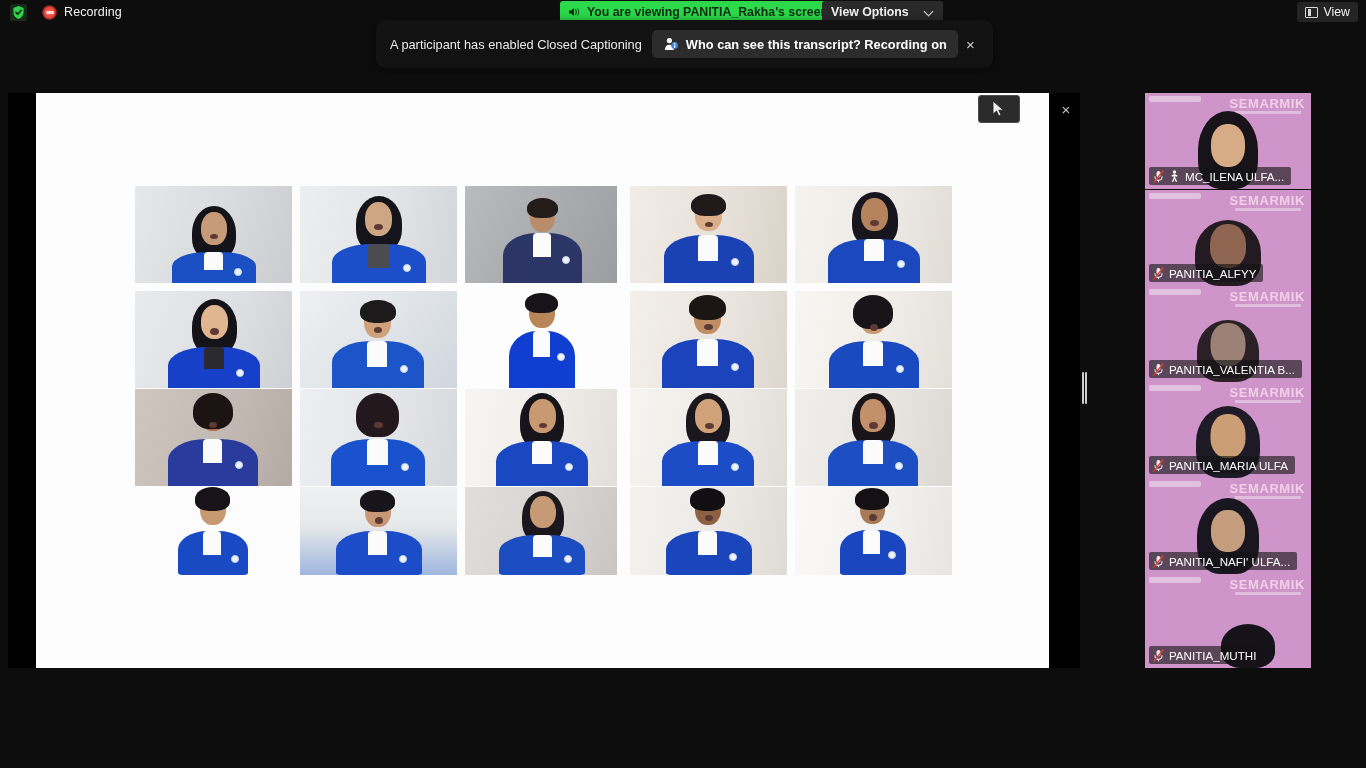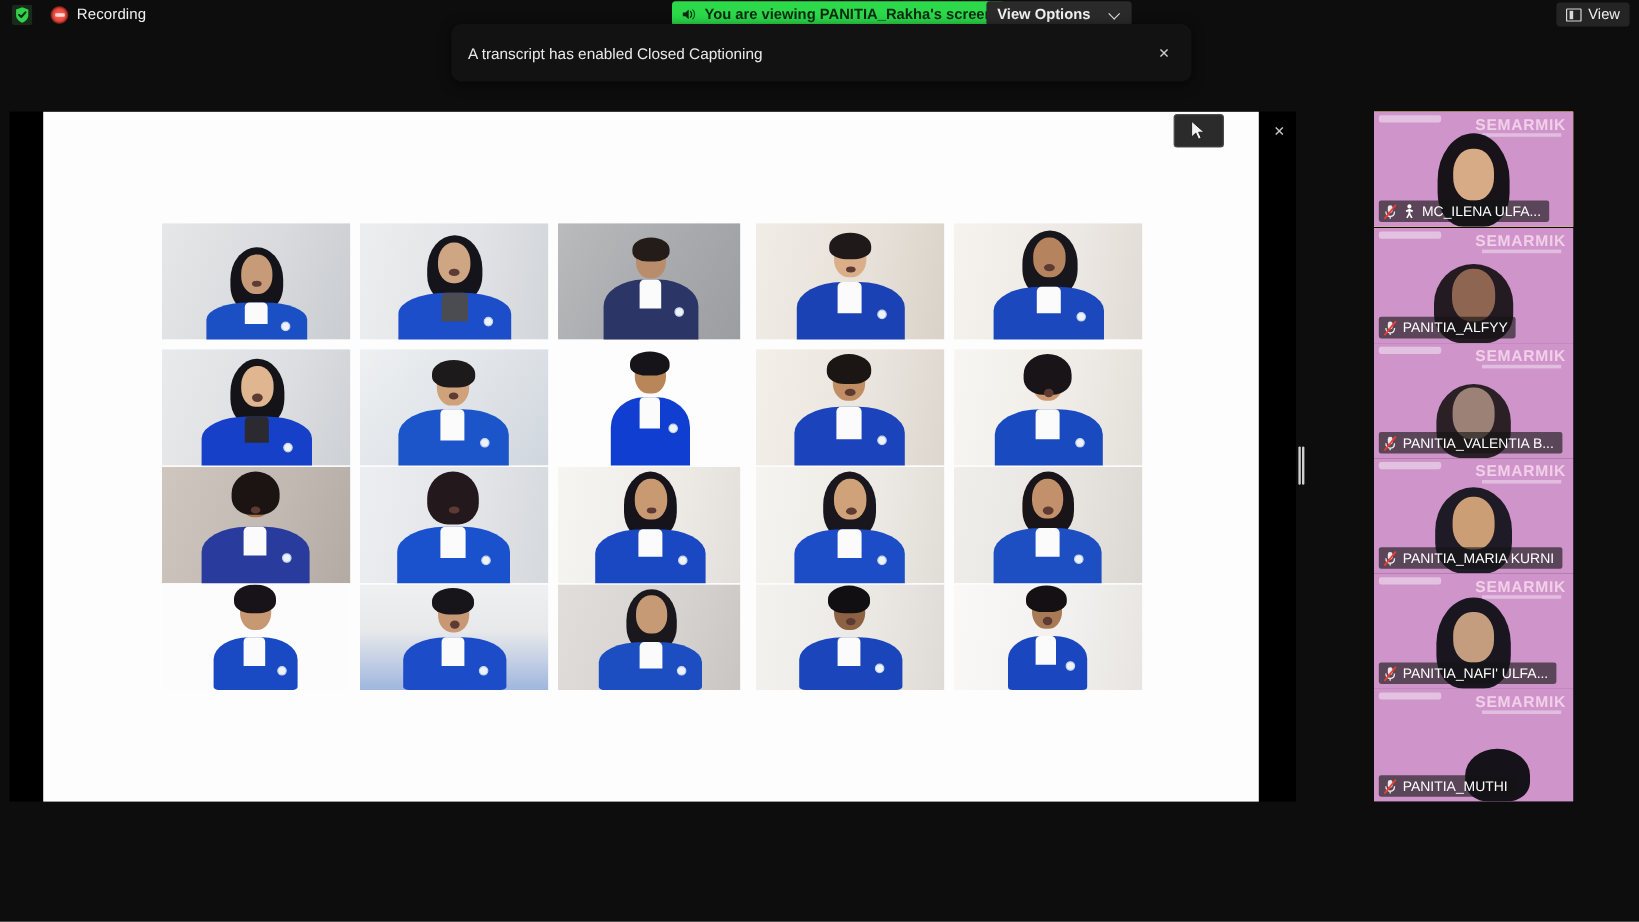--- a/index.html
+++ b/index.html
@@ -221,21 +221,33 @@
     <span class="chev-d"></span>
   </div>
 
   <div class="view-btn">
     <span class="view-glyph"></span>
     <span>View</span>
   </div>
 </div>
 
 <div class="cc-toast">
-  <span class="cc-msg">A transcript has enabled Closed Captioning</span>
+  <span class="cc-msg">A participant has enabled Closed Captioning</span>
+  <div class="cc-pill">
+    <span class="cc-person">
+      <svg width="16" height="16" viewBox="0 0 16 16">
+        <circle cx="6.4" cy="4.6" r="2.6" fill="#ffffff"></circle>
+        <path d="M1.9 14 C1.9 10.6 3.9 8.8 6.4 8.8 C8.9 8.8 10.9 10.6 10.9 14 Z" fill="#ffffff"></path>
+        <circle cx="11.6" cy="9.4" r="3.4" fill="#3d82dc"></circle>
+        <circle cx="11.6" cy="7.6" r="0.85" fill="#fff"></circle>
+        <rect x="11" y="8.9" width="1.3" height="3" rx="0.6" fill="#fff"></rect>
+      </svg>
+    </span>
+    <span>Who can see this transcript? Recording on</span>
+  </div>
   <div class="cc-x">×</div>
 </div>
 
 <div class="stage">
   <div class="screen-white"></div>
 
   <div class="vgrid">
 
     <div class="vrow" style="top:0;">
       <div class="vcell" style="left:0;width:157px;">
@@ -558,21 +570,21 @@
     <div class="th-head" style="bottom:20px;width:35px;height:44px;background:#cb9e76;"></div>
     <div class="th-label">
       <span class="mic-muted">
         <svg width="11" height="13" viewBox="0 0 11 13">
           <rect x="3.5" y="1" width="4" height="6.4" rx="2" fill="#e8e8e8"></rect>
           <path d="M1.9 6.3 C1.9 9 3.5 10.4 5.5 10.4 C7.5 10.4 9.1 9 9.1 6.3" stroke="#e8e8e8" stroke-width="1.1" fill="none"></path>
           <line x1="5.5" y1="10.4" x2="5.5" y2="12.2" stroke="#e8e8e8" stroke-width="1.1"></line>
           <line x1="0.7" y1="12.4" x2="10.3" y2="0.6" stroke="#f03c2e" stroke-width="1.5"></line>
         </svg>
       </span>
-      <span>PANITIA_MARIA KURNI</span>
+      <span>PANITIA_MARIA ULFA</span>
     </div>
   </div>
 
   <div class="thumb" style="top:385px;">
     <div class="th-bg"></div>
     <div class="th-strip-top"></div>
     <div class="th-logo">SEMARMIK</div>
     <div class="th-sub"></div>
     <div class="th-hij" style="bottom:0;width:62px;height:76px;background:#1a1620;"></div>
     <div class="th-head" style="bottom:22px;width:34px;height:42px;background:#c49d7e;"></div>

